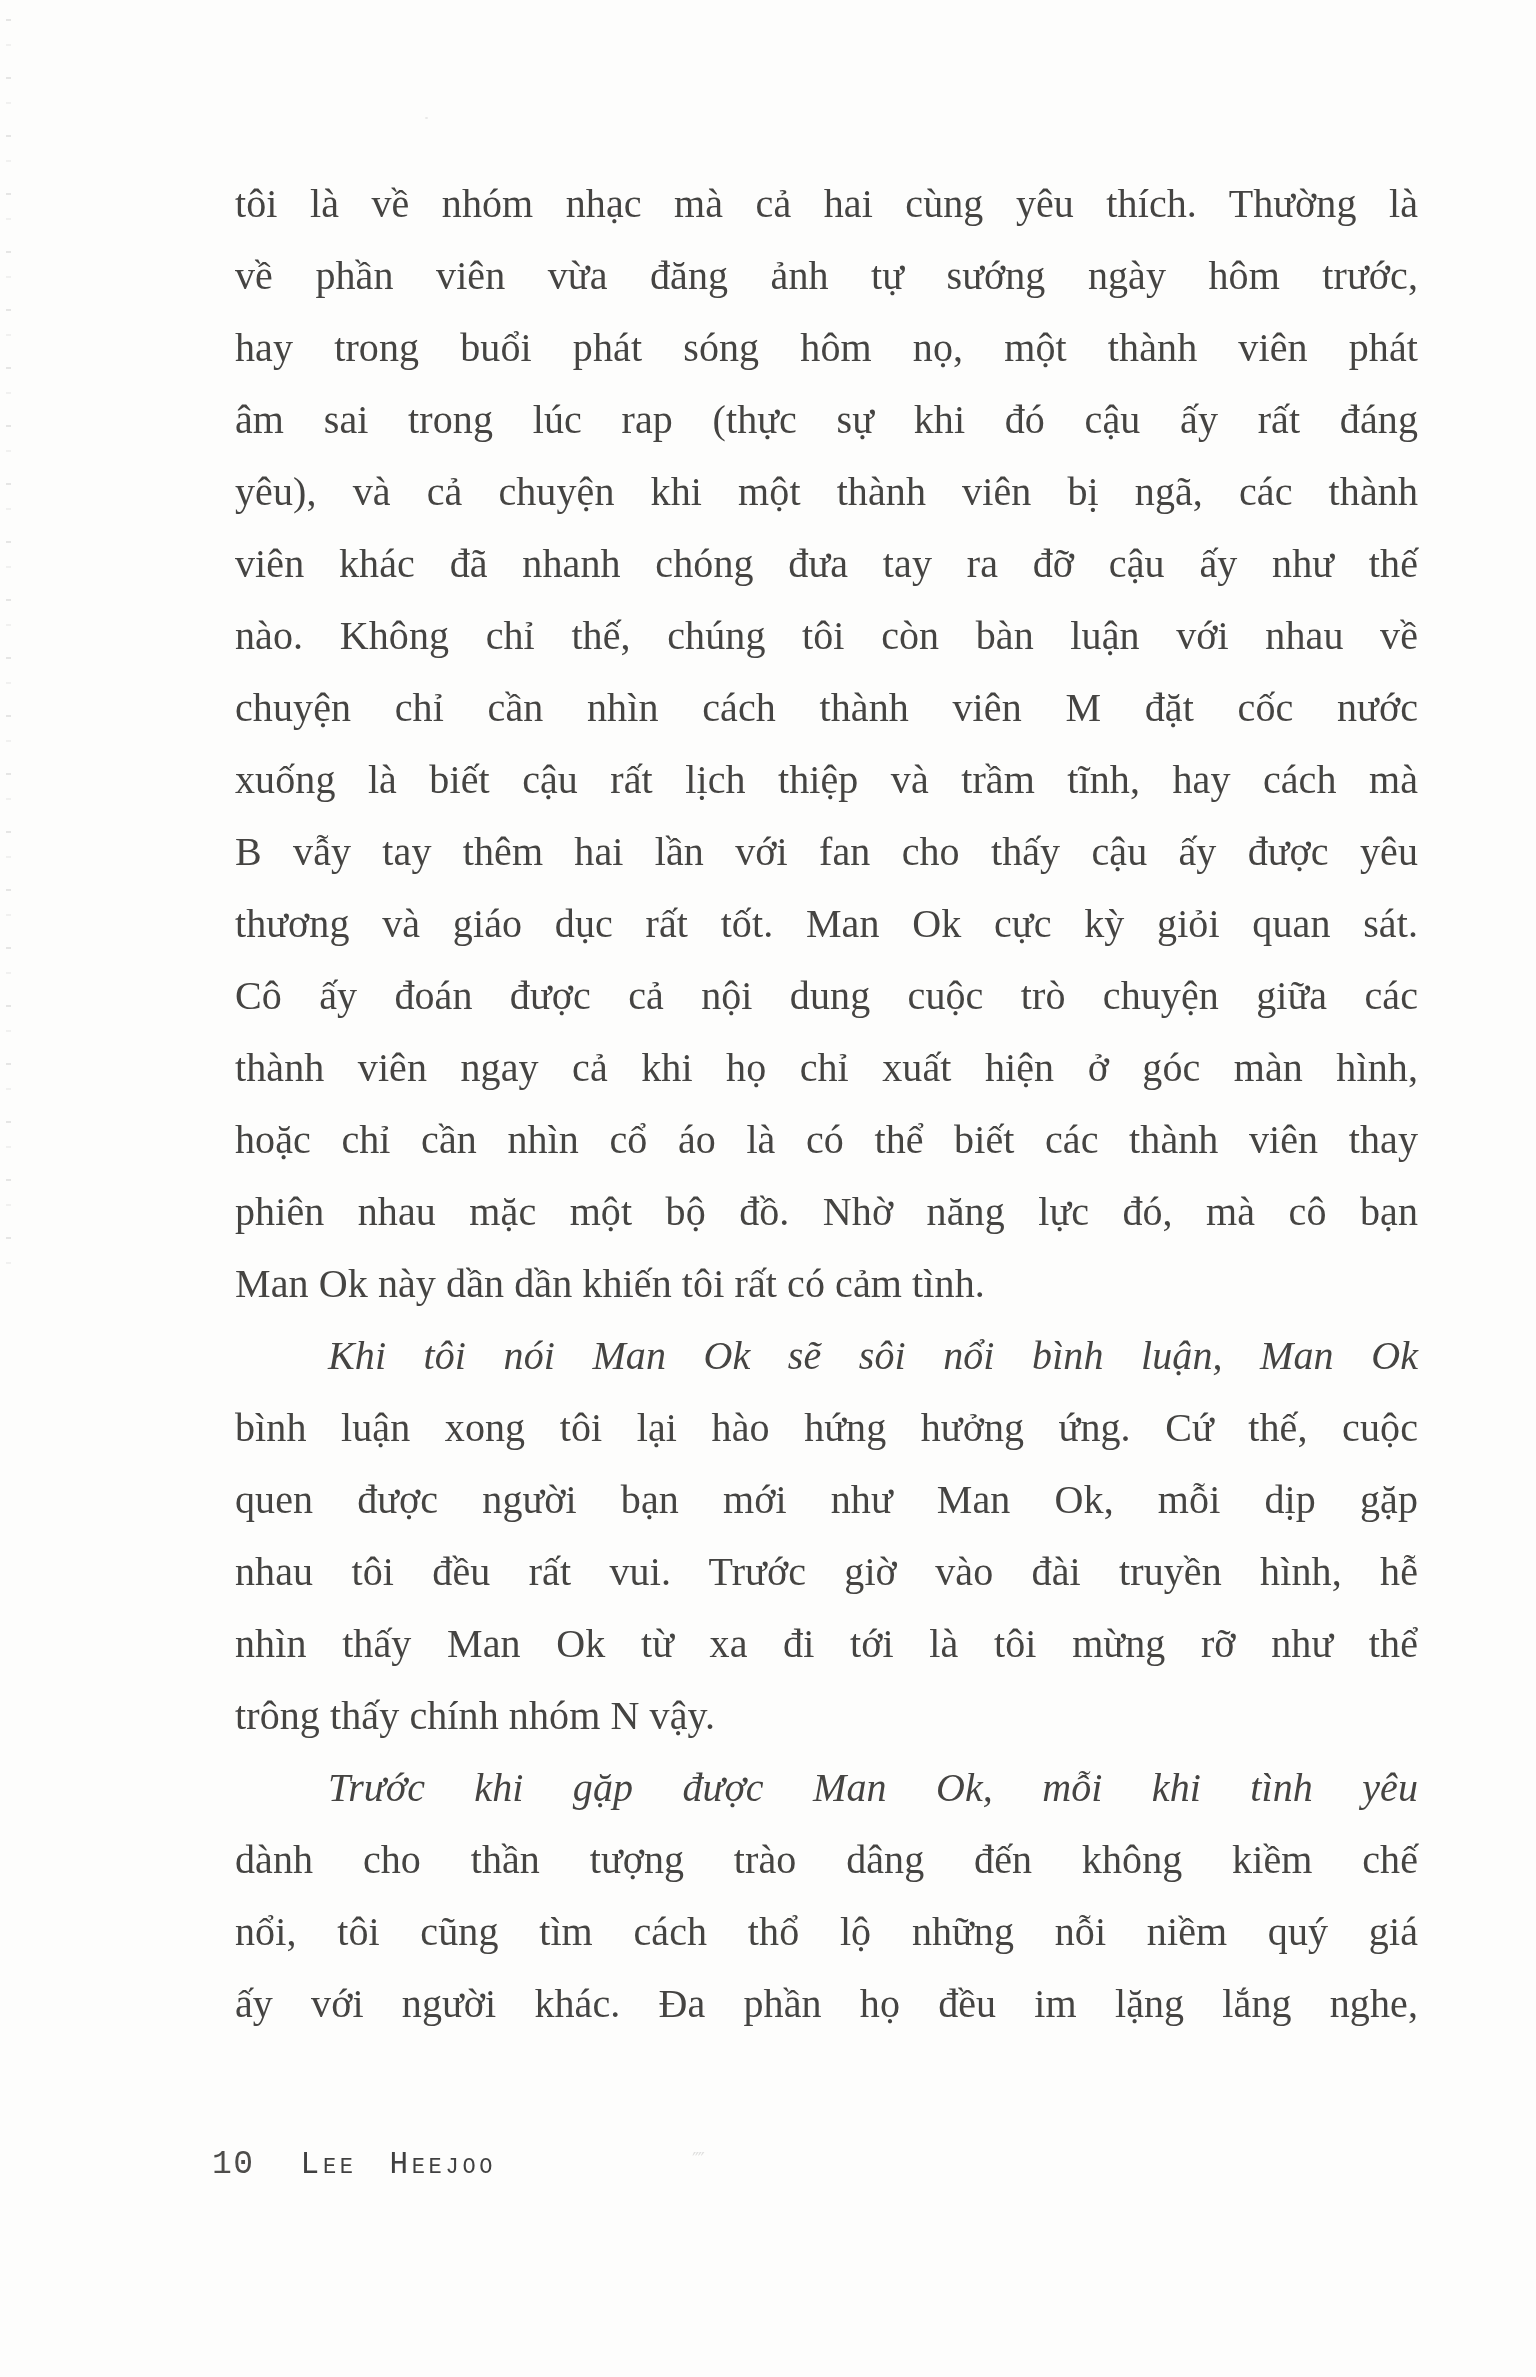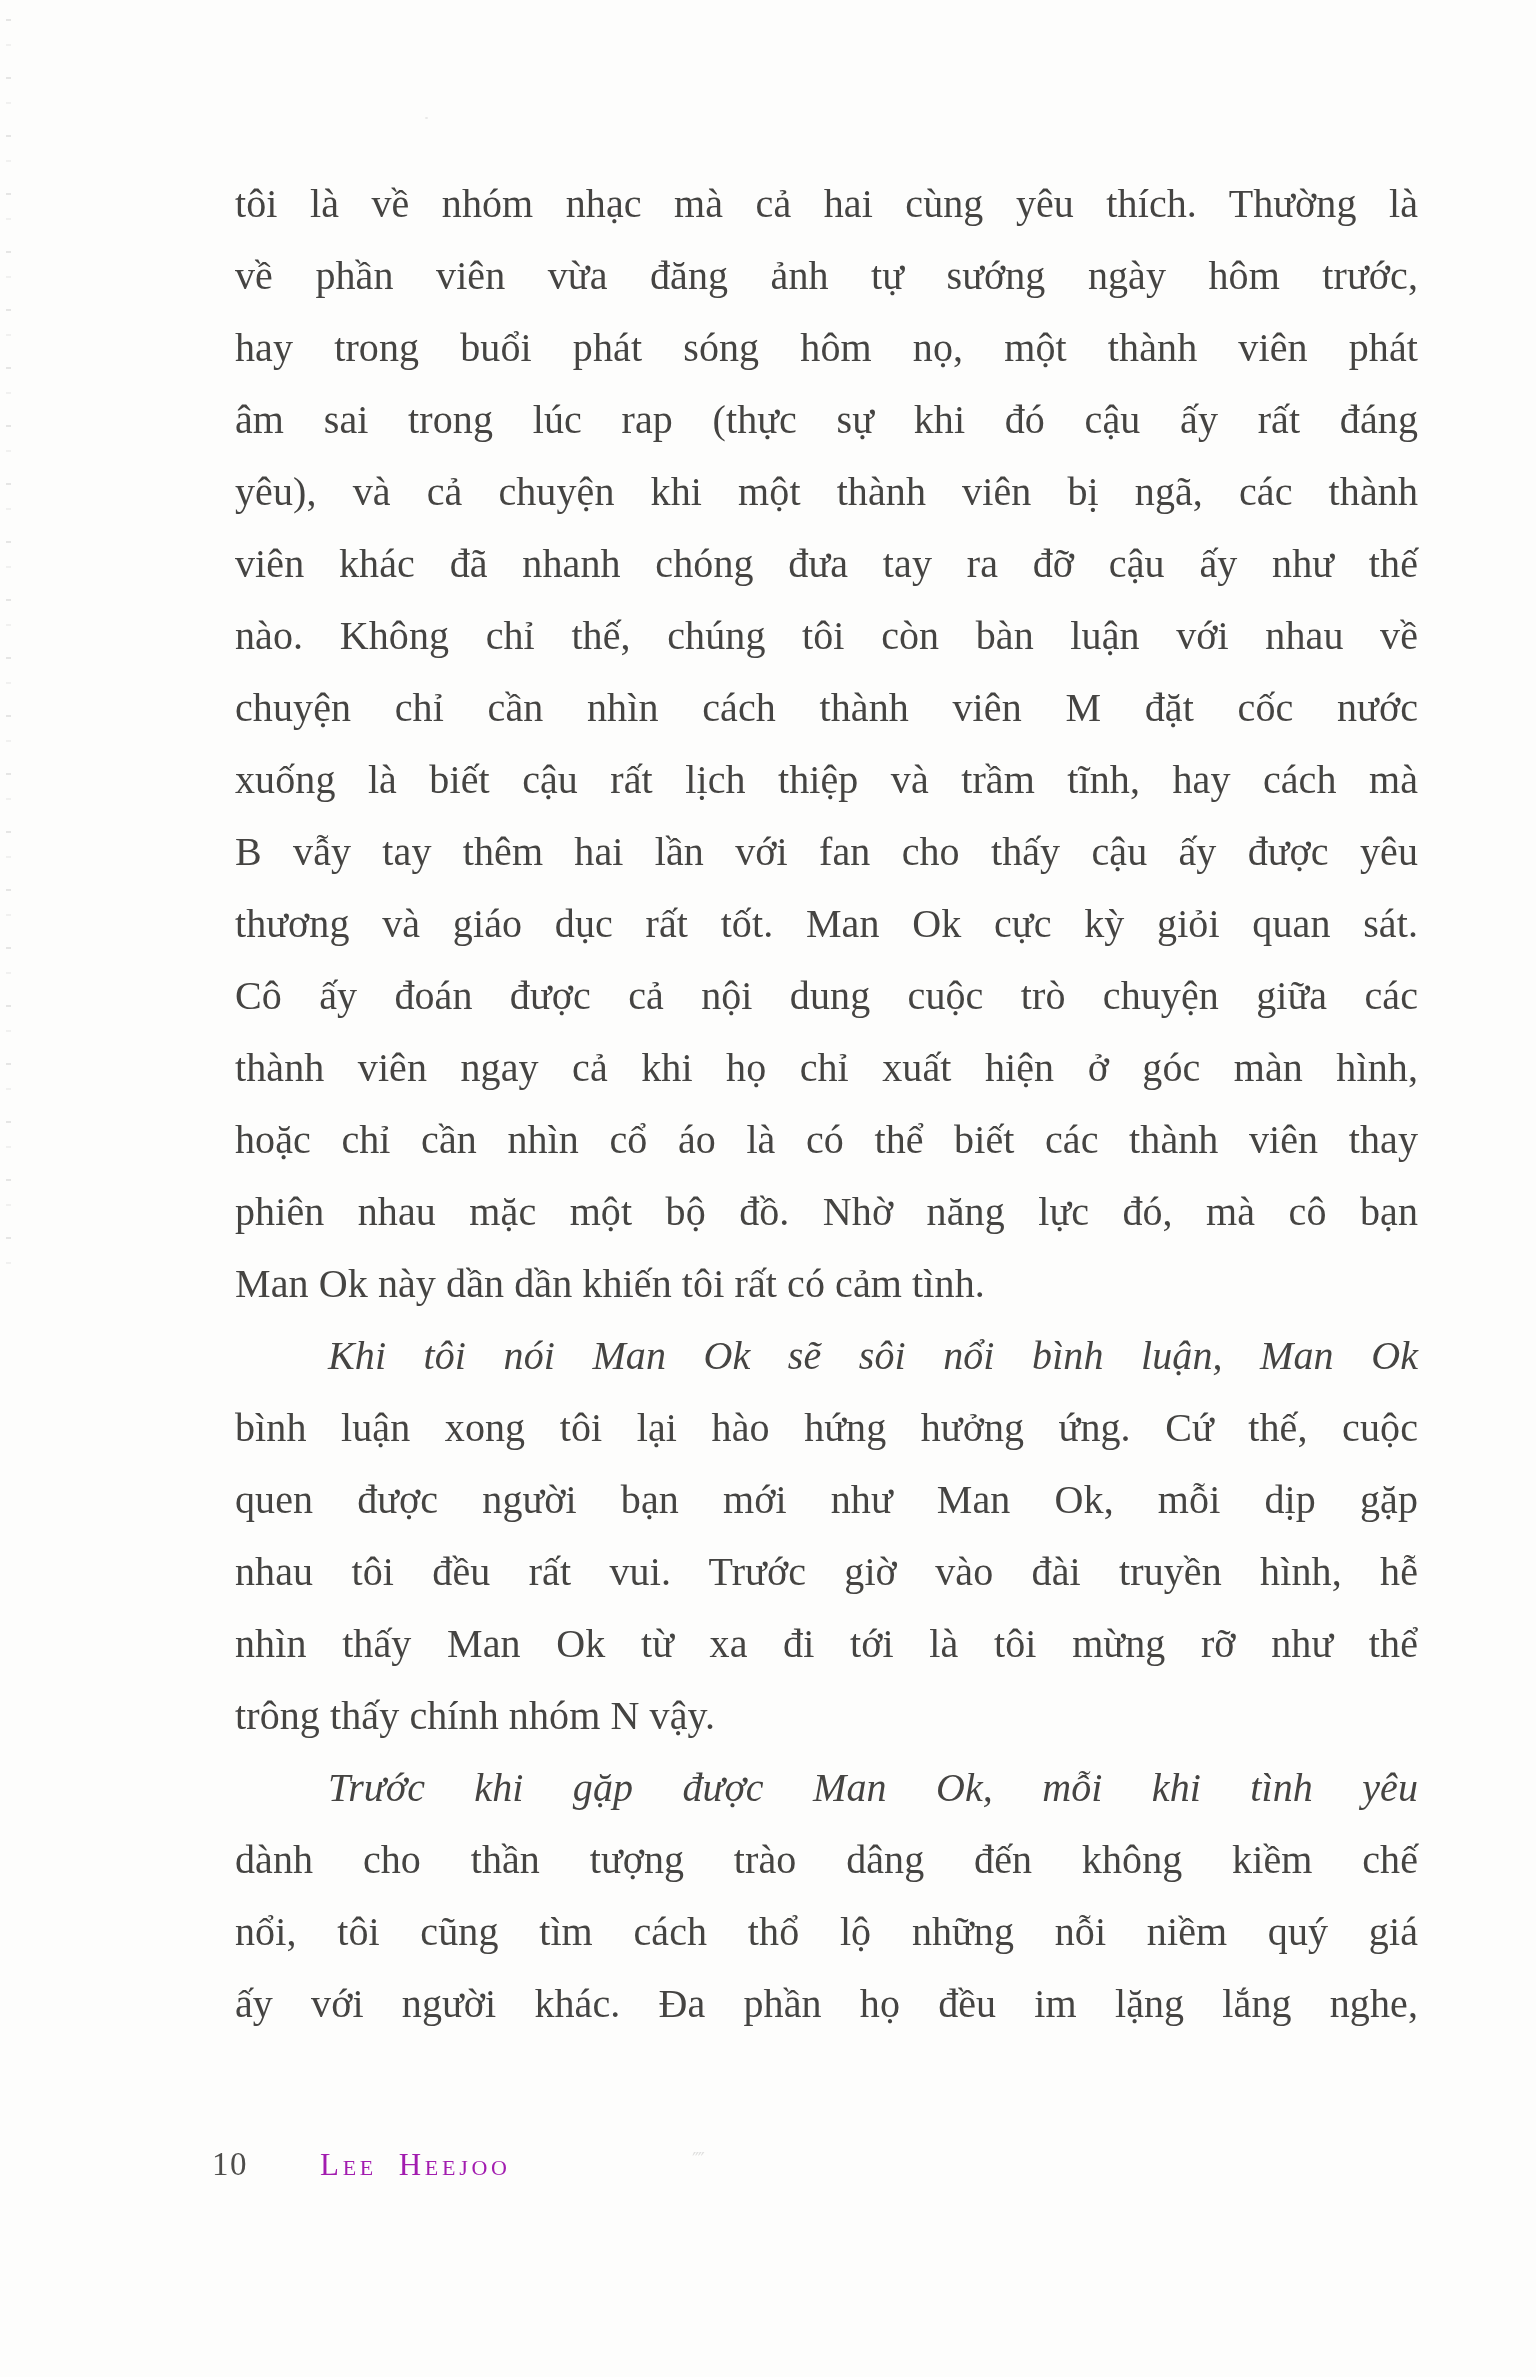--- a/index.html
+++ b/index.html
@@ -47,33 +47,32 @@
   .ln.short { text-align: right; text-align-last: left; }
   .ln.indent { text-indent: 93px; font-style: italic; }
   .footer {
     position: absolute;
     left: 212px;
     top: 2146px;
     display: flex;
     align-items: baseline;
     gap: 46px;
     color: #4e4d4b;
-    font-family: Liberation Serif, serif;
+    font-family: Liberation Mono, monospace;
   }
   .page-number {
     font-size: 33px;
     letter-spacing: 1.5px;
   }
   .running-author {
     font-size: 31px;
     font-variant: small-caps;
     letter-spacing: 3.7px;
     word-spacing: 10.4px;
-    color: #a21caf;
-    margin-left: 26px;
+    color: #404040;
   }
 </style>
 </head>
 <body>
 
 <div class="page">
   <div class="edge-noise"></div>
   <div class="speck a"></div>
   <div class="speck b">⁗</div>
 

